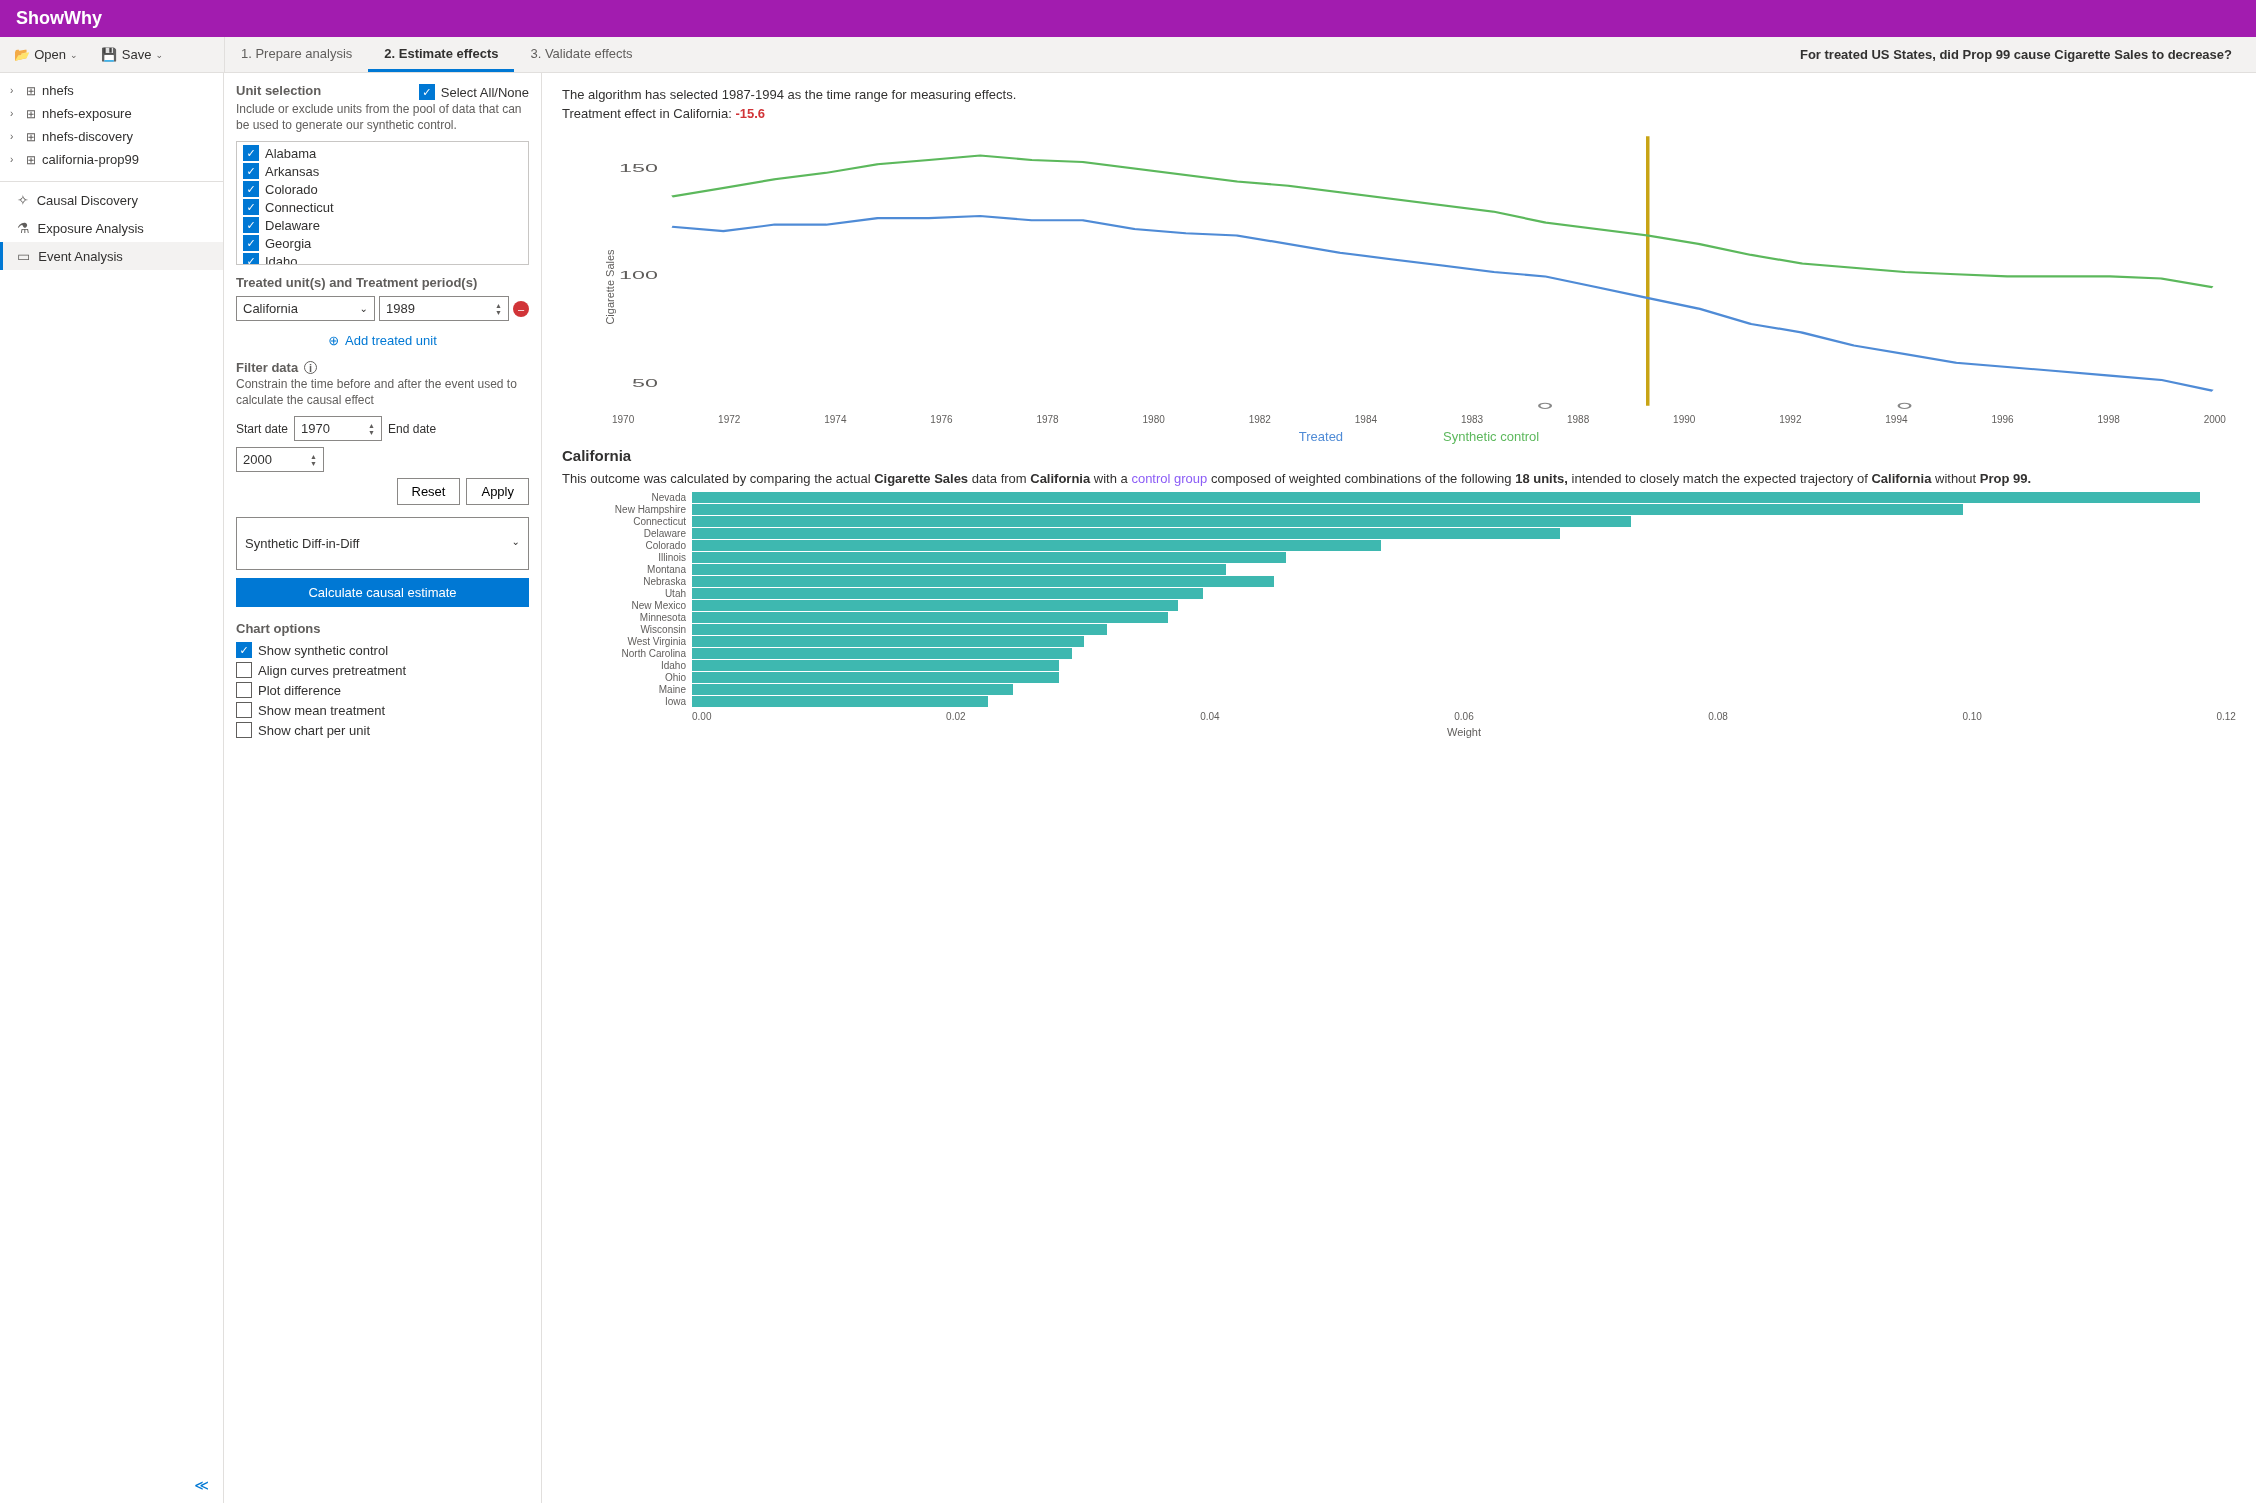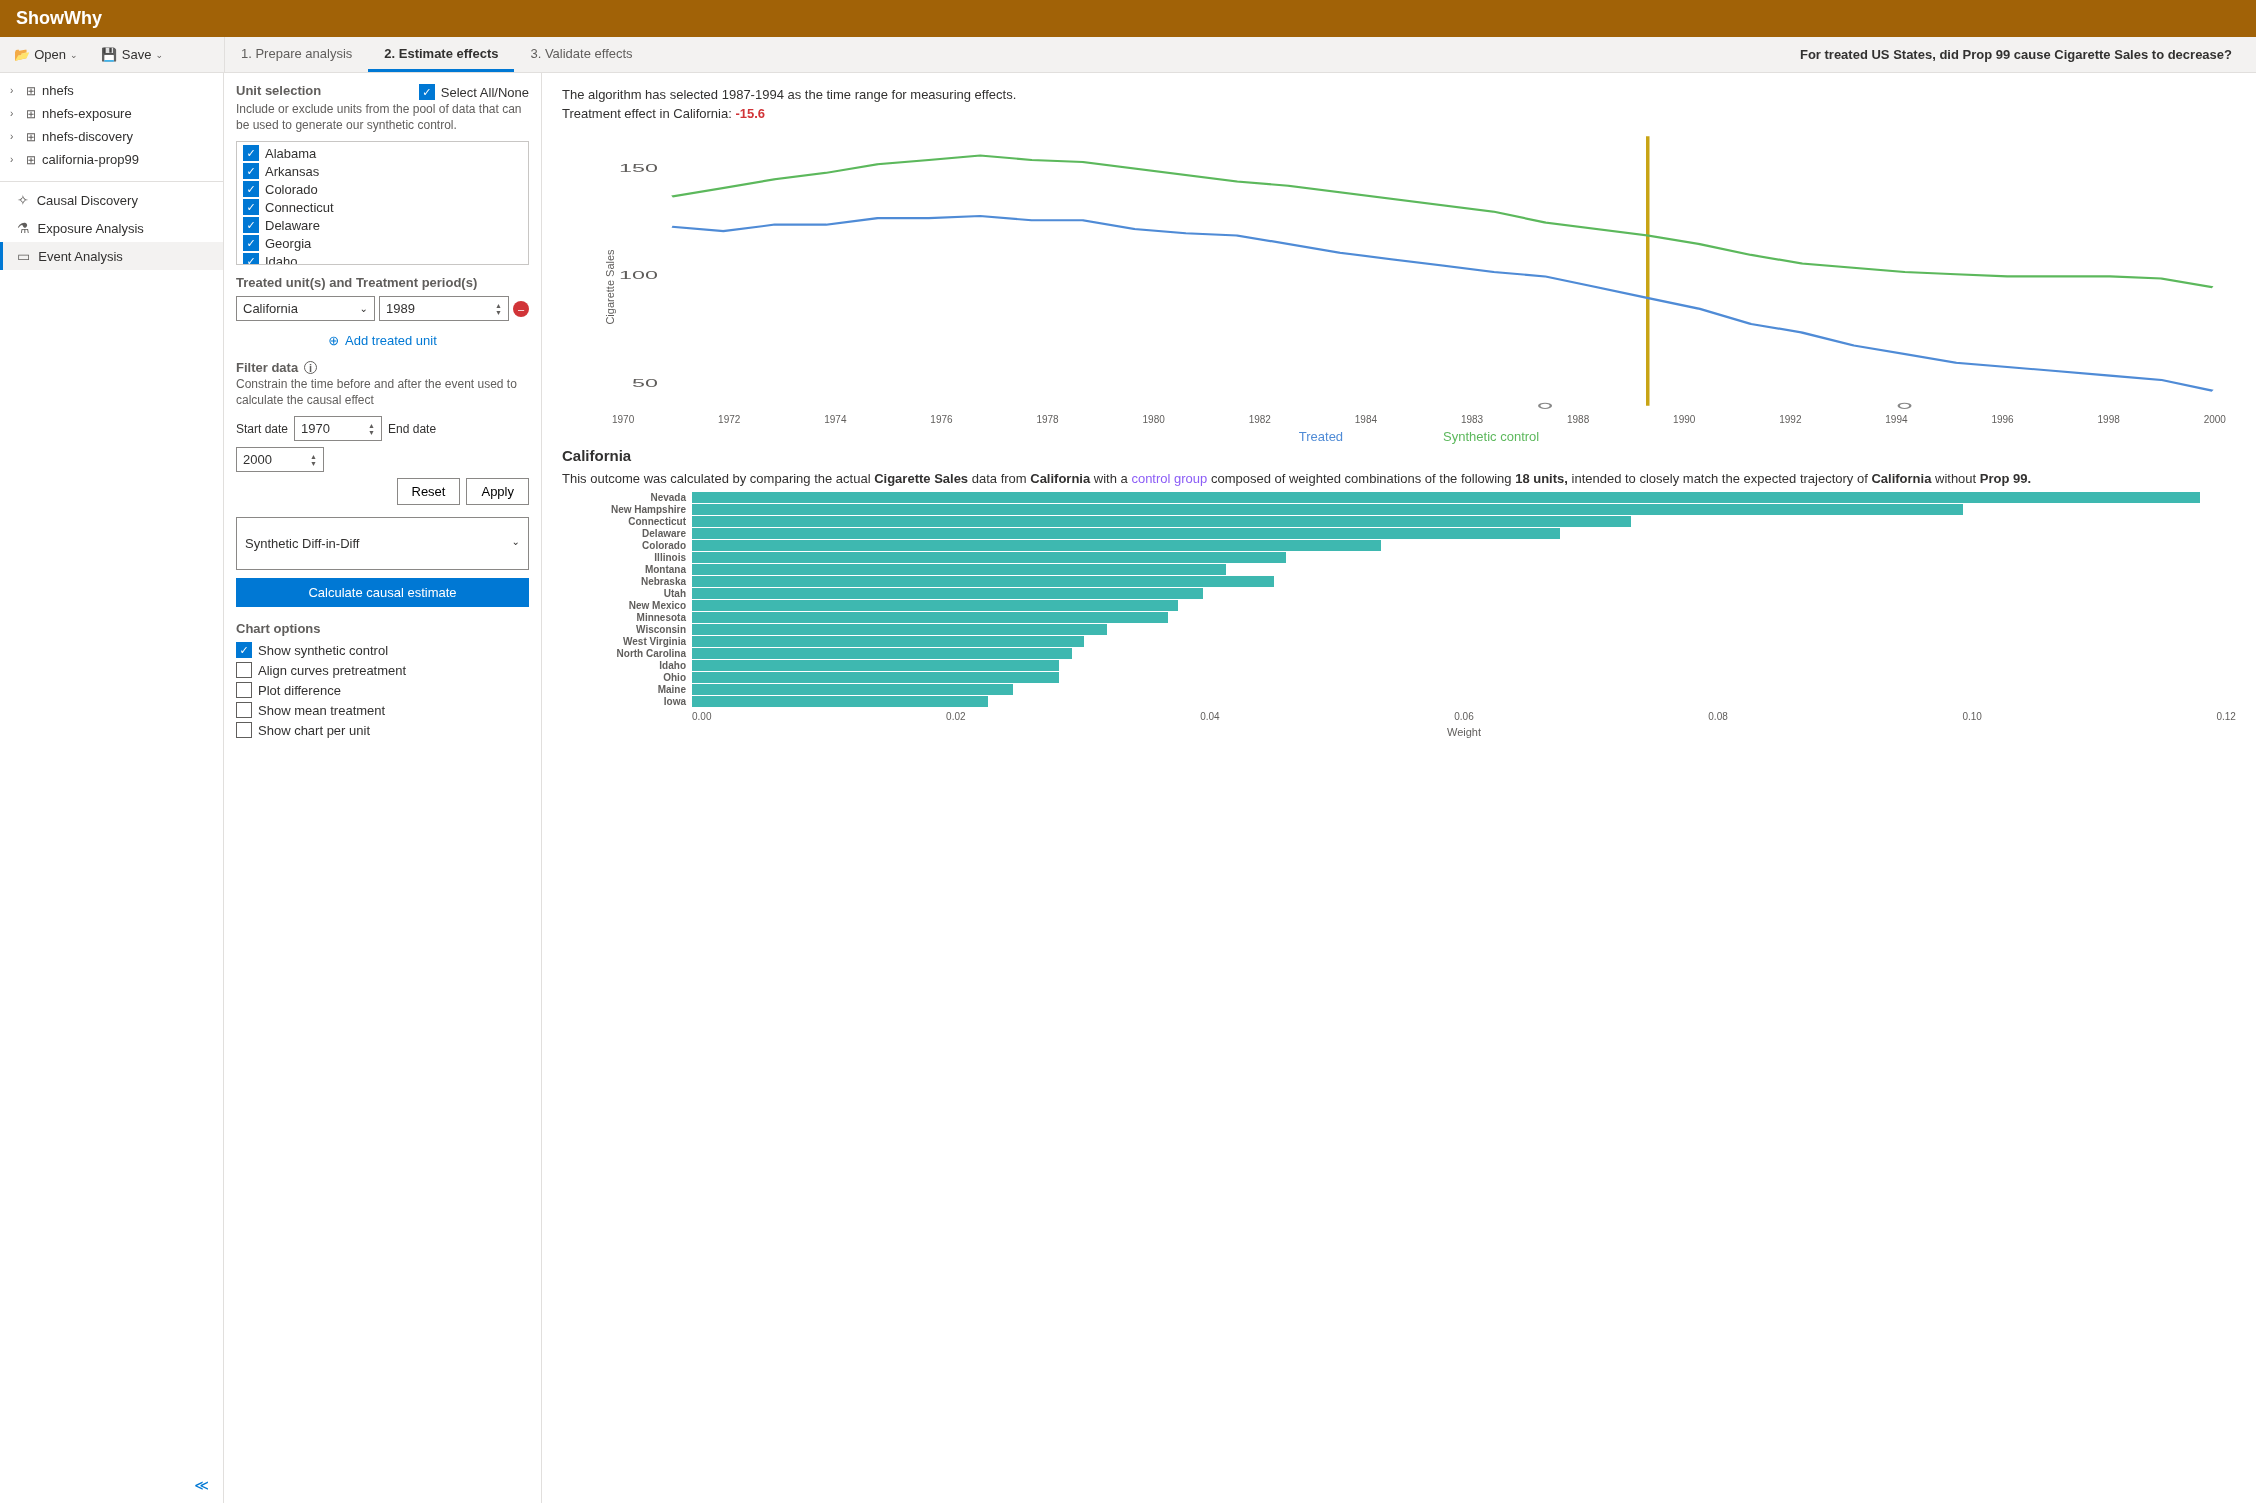--- a/index.html
+++ b/index.html
@@ -1,17 +1,17 @@
 <!DOCTYPE html>
 <html><head>
 <meta charset="utf-8">
 <style>
 * { box-sizing: border-box; margin: 0; padding: 0; }
 body { font-family: "Segoe UI", Arial, sans-serif; font-size: 13px; color: #323130; background: #fff; }
-.header-bar { background: #a16207; color: #fff; padding: 8px 16px; font-size: 18px; font-weight: 600; }
+.header-bar { background: #a21caf; color: #fff; padding: 8px 16px; font-size: 18px; font-weight: 600; }
 .toolbar { background: #f3f2f1; border-bottom: 1px solid #e1dfdd; display: flex; align-items: center; height: 36px; }
 .toolbar-left { display: flex; align-items: center; padding: 0 8px; width: 224px; gap: 12px; }
 .toolbar-btn { display: flex; align-items: center; gap: 4px; cursor: pointer; padding: 4px 6px; font-size: 13px; color: #323130; }
 .toolbar-btn .icn { color: #0078d4; }
 .tabs { display: flex; align-items: center; border-left: 1px solid #e1dfdd; height: 100%; flex: 1; }
 .tab { padding: 0 16px; height: 100%; display: flex; align-items: center; cursor: pointer; color: #605e5c; border-bottom: 3px solid transparent; }
 .tab.active { color: #323130; font-weight: 600; border-bottom-color: #0078d4; }
 .tab-spacer { flex: 1; }
 .question { padding-right: 24px; font-weight: 600; color: #323130; }
 .main { display: flex; height: calc(100vh - 73px); }
@@ -55,21 +55,21 @@
 .line-svg { width: 100%; height: 280px; }
 .x-ticks { display: flex; justify-content: space-between; font-size: 10px; color: #605e5c; padding: 0 10px; }
 .legend-row { display: flex; justify-content: center; gap: 100px; font-size: 13px; margin-top: 4px; }
 .legend-treated { color: #4f8bd6; }
 .legend-synth { color: #5cb85c; }
 .y-label { position: absolute; left: -30px; top: 50%; transform: rotate(-90deg); transform-origin: center; font-size: 11px; color: #605e5c; }
 .sub-head { font-weight: 600; font-size: 15px; margin-bottom: 6px; }
 .control-text { font-size: 13px; line-height: 1.4; margin-bottom: 10px; }
 .control-text .link { color: #8b5cf6; }
 .weights { }
-.weight-row { display: flex; align-items: center; font-size: 10px; color: #605e5c; margin-bottom: 1px; font-weight: bold; }
+.weight-row { display: flex; align-items: center; font-size: 10px; color: #605e5c; margin-bottom: 1px; }
 .weight-label { width: 130px; text-align: right; padding-right: 6px; }
 .weight-bar-wrap { flex: 1; }
 .weight-bar { height: 11px; background: #3eb8b0; }
 .x-axis-weights { display: flex; font-size: 10px; color: #605e5c; padding-left: 130px; justify-content: space-between; margin-top: 4px; }
 .x-axis-label { text-align: center; font-size: 11px; color: #605e5c; padding-left: 130px; margin-top: 4px; }
 </style>
 </head>
 <body>
 
 <div class="header-bar">ShowWhy</div>

